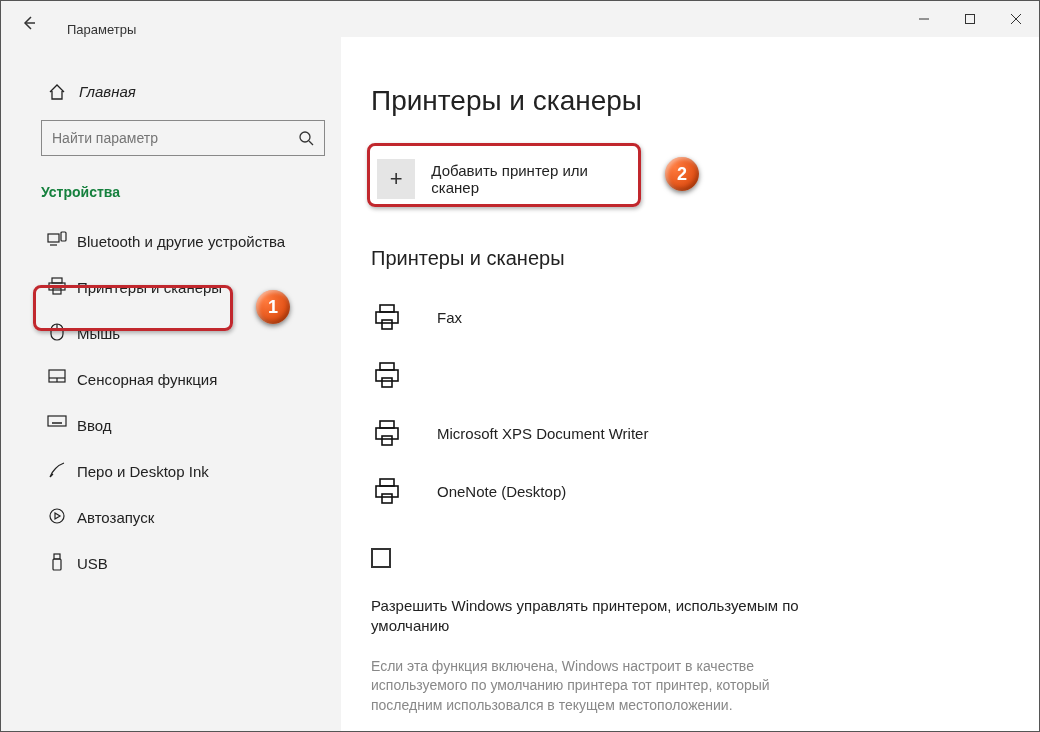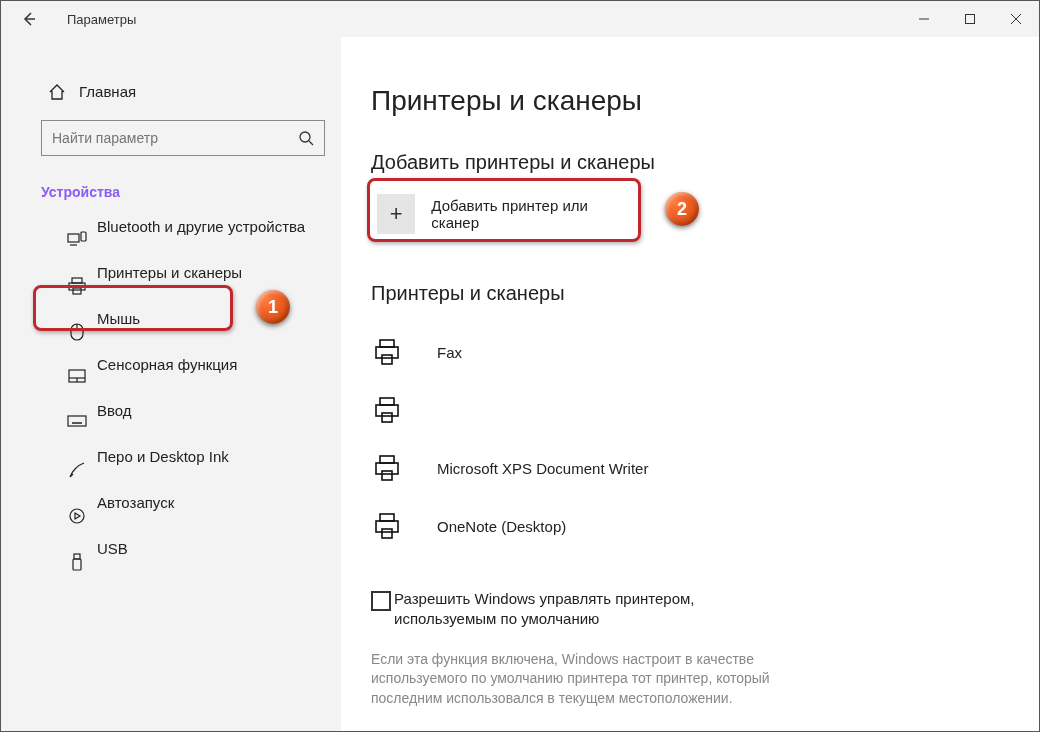--- a/index.html
+++ b/index.html
@@ -13,21 +13,21 @@
   .window {
     position: relative;
     width: 1040px;
     height: 732px;
     border: 1px solid #555;
     background: #fff;
   }
   .titlebar {
     height: 36px;
     display: flex;
-    align-items: center;
+    align-items: flex-end;
     padding-left: 14px;
     background: #f3f3f3;
     color: #333;
     font-size: 13px;
   }
   .titlebar .back {
     width: 28px; height: 28px;
     display: flex; align-items:center; justify-content:center;
     margin-right: 24px;
     color: #333;
@@ -51,21 +51,21 @@
     padding-top: 36px;
     position: relative;
   }
   .home-row {
     display:flex; align-items:center;
     padding: 10px 18px 10px 46px;
     font-size: 15px;
     color: #222;
     position: relative;
   }
-  .home-row { padding-left: 46px; }
+  .home-row { padding-left: 46px; font-style: italic; }
   .home-row .label { margin-left: 32px; }
   .home-row, .nav-item { cursor: default; }
   .home-row .ico, .nav-item .ico {
     position:absolute; left:46px; width:20px; display:flex; justify-content:center;
   }
   .search-box {
     margin: 10px 16px 18px 40px;
     height: 36px;
     border: 1px solid #888;
     background: #f3f3f3;
@@ -73,29 +73,28 @@
     padding: 0 10px;
     gap: 12px;
   }
   .search-box input {
     flex:1; border:none; background:transparent; outline:none;
     font-size:14px; color:#666;
   }
   .search-box .search-icon { color:#333; font-size:16px; }
   .section-label {
     padding: 10px 16px 18px 40px;
-    font-size: 14px; font-weight:600; color:#8b5cf6;
+    font-size: 14px; font-weight:600; color:#15803d;
   }
   .nav-item {
-    display:flex; 
+    display:flex; align-items:center;
     height:46px;
     padding-left: 76px;
     font-size:15px; color:#222;
     position:relative;
-    margin-left:20px;
   }
   .nav-item .ico { left:46px; top:13px; font-size:16px; color:#222; }
   .highlight-1 {
     position:absolute;
     border:3px solid #c1272d;
     border-radius:8px;
     pointer-events:none;
     box-shadow: 1px 2px 4px rgba(0,0,0,0.3);
   }
   .callout {
@@ -132,22 +131,22 @@
     display:flex; align-items:center;
     height:58px;
     gap:34px;
   }
   .printer-item .picon {
     width:32px; display:flex; justify-content:center; color:#111;
   }
   .printer-item .ptext .name { font-size:15px; color:#222; }
   .printer-item .ptext .sub { font-size:13px; color:#666; }
   .checkbox-row {
-    display:flex; align-items:flex-start; gap:3px;
-    margin-top:34px; max-width:430px;
+    display:flex; align-items:flex-start; gap:28px;
+    margin-top:26px; max-width:430px;flex-direction:column;
   }
   .checkbox-row .box {
     width:20px; height:20px; border:2px solid #333; flex-shrink:0; margin-top:2px;
   }
   .checkbox-row .txt { font-size:15px; color:#222; line-height:1.35; }
   .hint {
     margin-top:20px; font-size:14px; color:#888; max-width:430px; line-height:1.4;
   }
   
   svg { display:block; }
@@ -300,21 +299,20 @@
       <div class="highlight-1" style="left:32px; top:248px; width:200px; height:46px;"></div>
       <div class="callout" style="left:255px; top:253px;">
           <span>1</span>
         </div>
 
     </div>
 
     <div class="mainpane">
       <div class="page-title">Принтеры и сканеры</div>
 
-      <div class="subhead">Добавить принтеры и сканеры</div>
 
       <div style="position:relative; height:70px;">
         <div class="add-box" style="padding-left:6px;">
           <div class="plus">+</div>
           <div class="lbl">Добавить принтер или сканер</div>
         </div>
         <div class="highlight-1" style="left:-4px; top:-8px; width:274px; height:64px;"></div>
         <div class="callout" style="left:294px; top:6px;">
             <span>2</span>
           </div>

